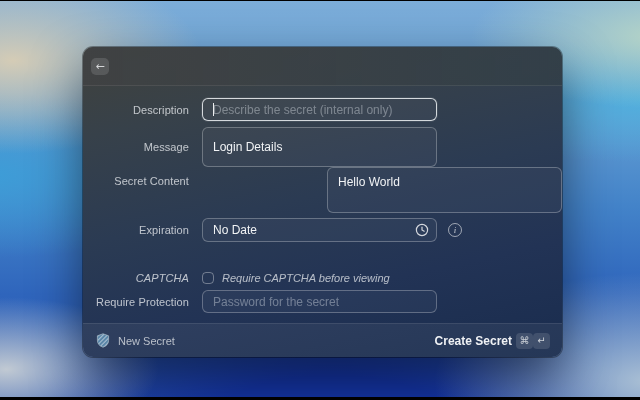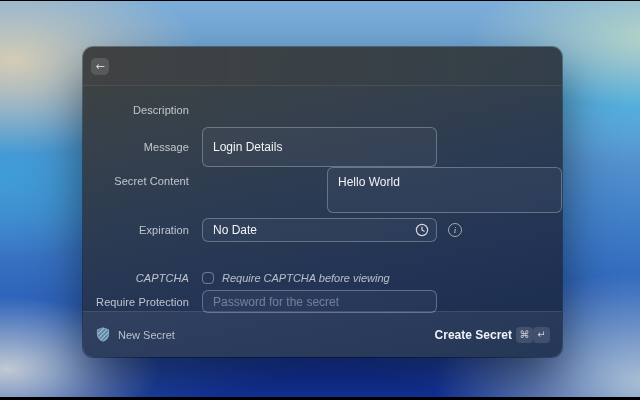--- a/index.html
+++ b/index.html
@@ -84,21 +84,21 @@
     display:flex; align-items:center; justify-content:center;
     color:#fff; font-size:8.5px; font-weight:bold; cursor:pointer;
   }
   .checkbox.checked { border-color:rgba(255,255,255,0.9); }
   .checkbox:not(.checked) span { visibility:hidden; }
   .chk-text { margin-left:8px; font-size:11px; color:rgba(238,241,244,0.88); }
   .chk-text.dim { color:rgba(238,241,244,0.72); }
 
   
   .footer {
-    position:absolute; left:0; right:0; bottom:0; height:46px;
+    position:absolute; left:0; right:0; bottom:0; height:34px;
     display:flex; align-items:center; justify-content:space-between;
     padding:0 12px 0 13px;
     background:rgba(255,255,255,0.055);
     border-top:1px solid rgba(255,255,255,0.09);
   }
   .footer-left { display:flex; align-items:center; gap:8px; }
   .footer-left .app-name { font-size:11px; color:rgba(210,215,221,0.85); }
   .footer-right { display:flex; align-items:center; cursor:pointer; background:none; border:none; }
   .submit-label { font-size:12px; font-weight:600; color:#eff1f4; margin-right:4px; }
   .keycap {
@@ -118,20 +118,24 @@
     <div class="titlebar">
       <button class="back-btn">
         <span>←</span>
       </button>
     </div>
 
     <div class="form">
 
       <div class="row" style="top:12px; height:23px;">
         <div class="lbl">Description</div>
+        <div class="field focused" style="height:23px;">
+          <input placeholder="Describe the secret (internal only)" style="">
+          <span class="caret"></span>
+        </div>
       </div>
 
       <div class="row" style="top:49px; height:23px;">
         <div class="lbl">Message</div>
         <div class="field" style="height:40px;">
           <input value="Login Details" style="">
         </div>
       </div>
 
       <div class="row top-align" style="top:81px; height:46px;">

